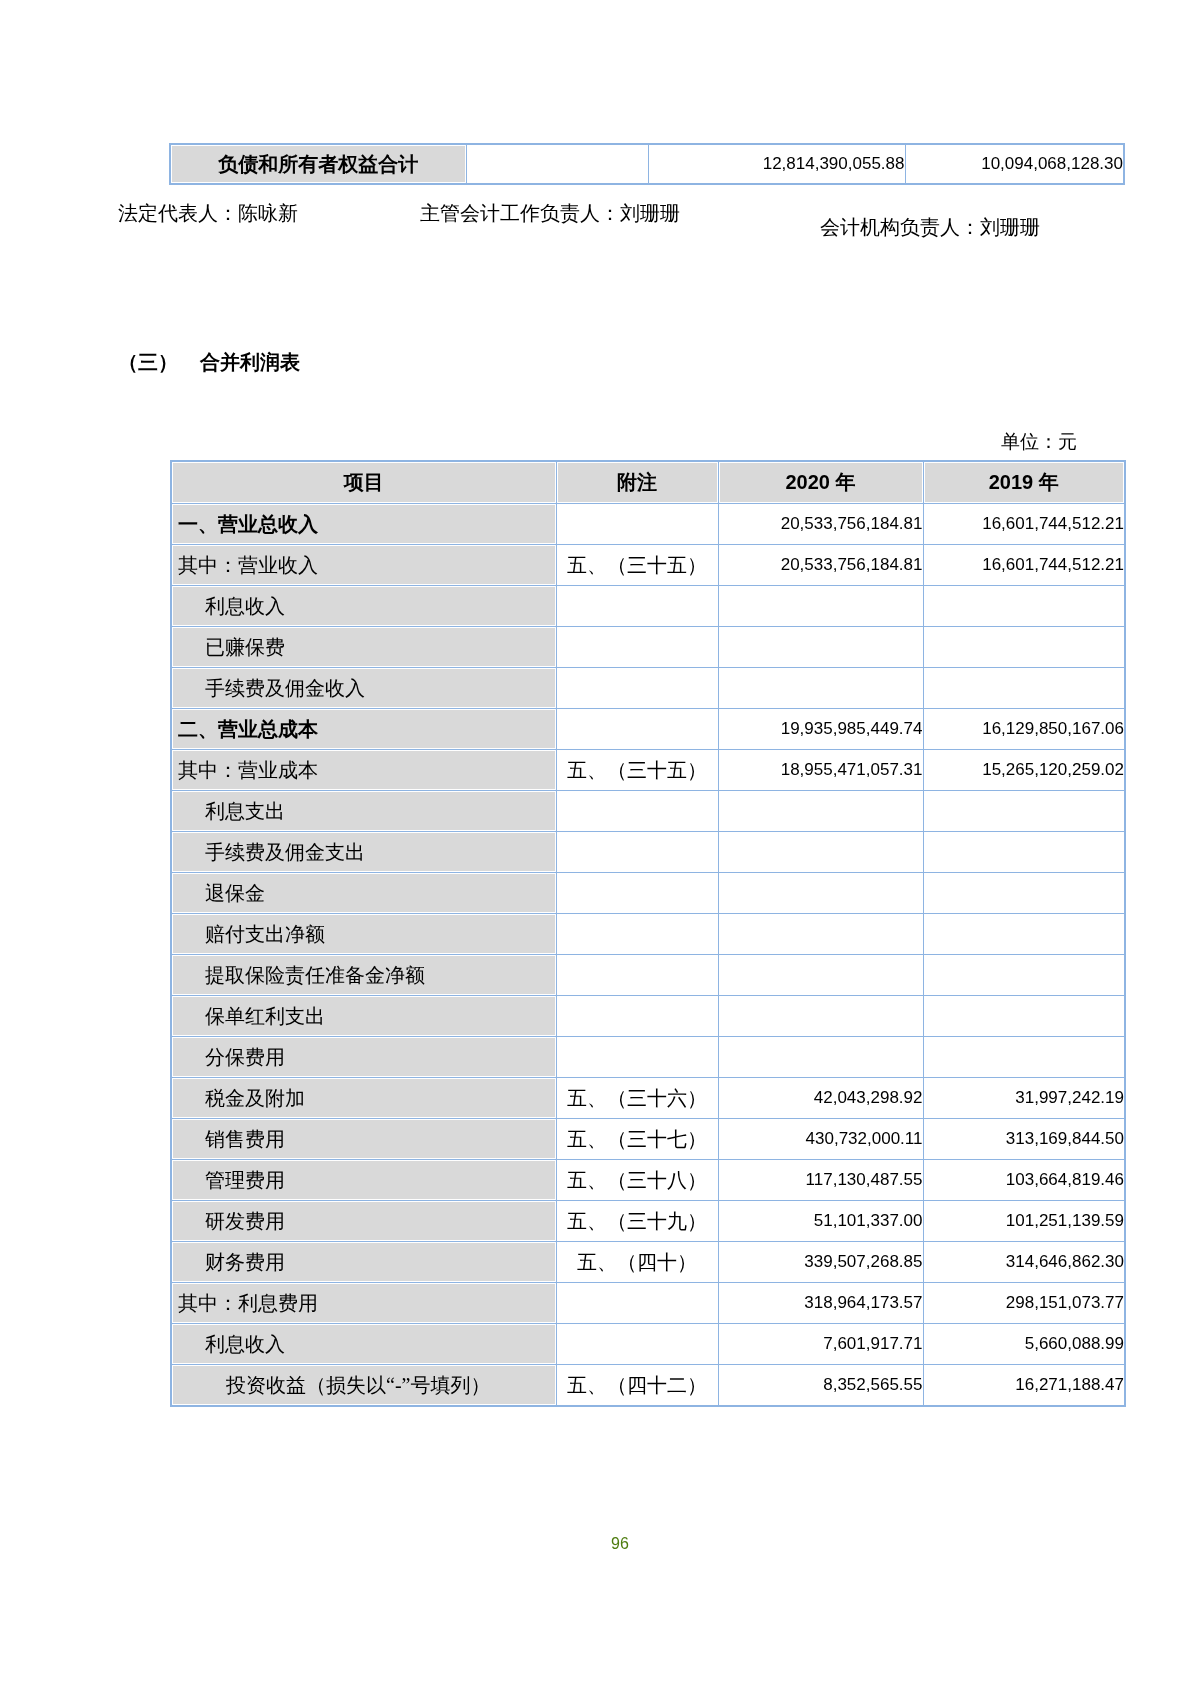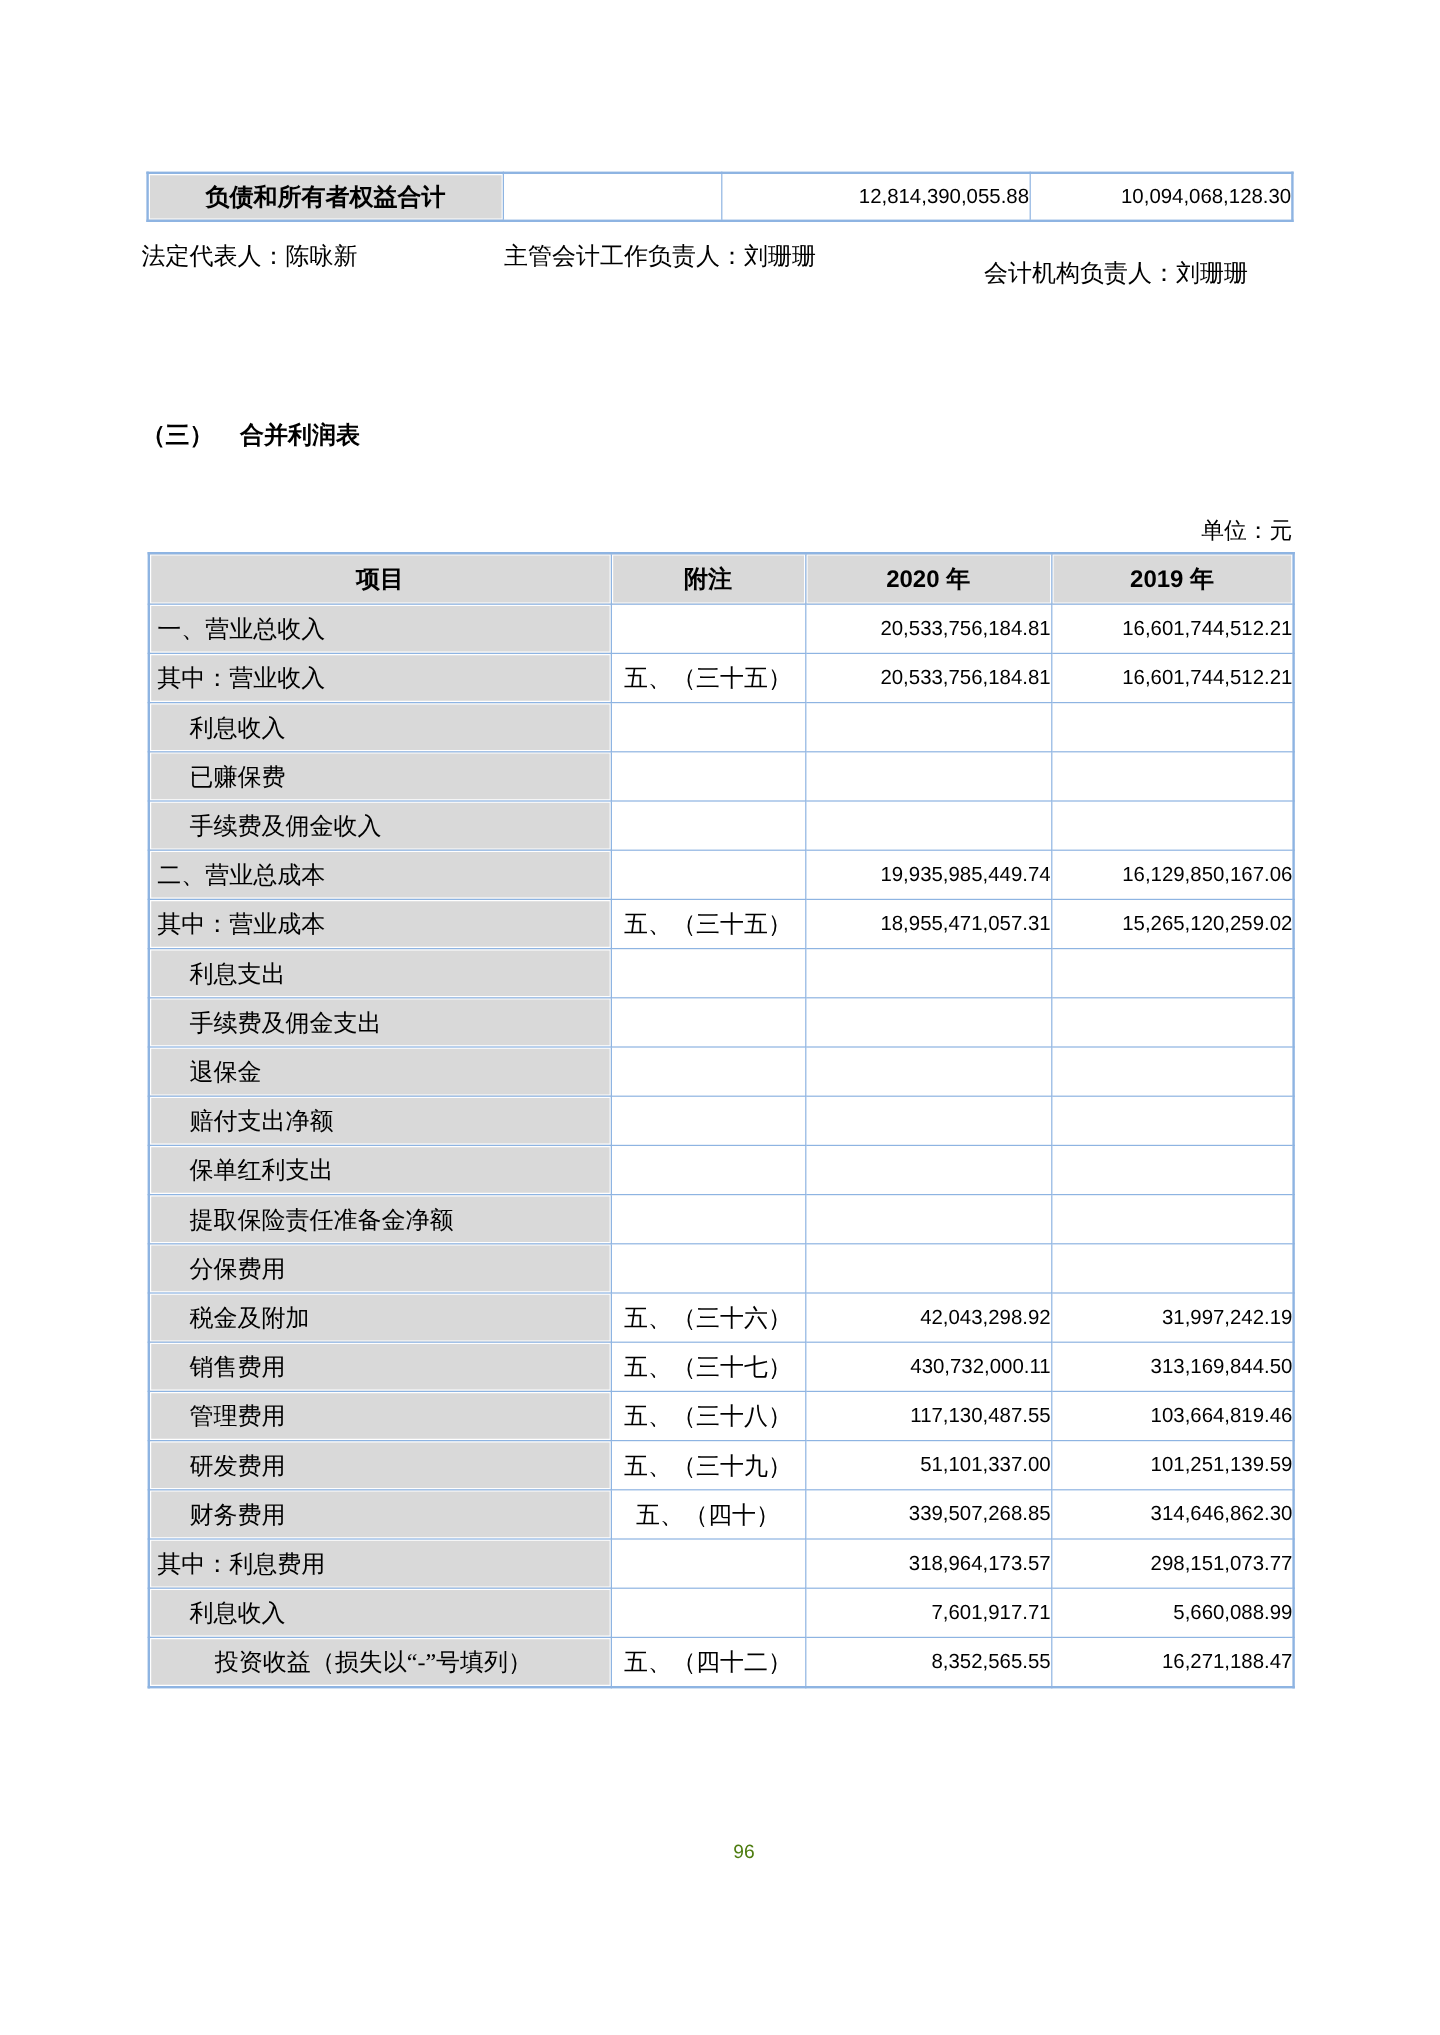--- a/index.html
+++ b/index.html
@@ -4,40 +4,41 @@
 <style>
   html,body { margin:0; padding:0; background:#ffffff; }
   .page {
     position:relative; width:1200px; height:1696px; background:#ffffff;
     font-family:"Liberation Serif","DejaVu Serif",serif; color:#000000;
     overflow:hidden;
   }
   table.tbl {
     position:absolute; border-collapse:collapse; table-layout:fixed;
     border:2px solid #8eb4e2;
+    margin-left:47px;
   }
   table.tbl td, table.tbl th {
     border:1px solid #8eb4e2; overflow:hidden; white-space:nowrap;
     vertical-align:middle; padding:0;
   }
   
   .graycell { background:#d9d9d9; box-shadow: inset 0 0 0 1px #ffffff; }
   
   .top-table { left:122px; top:143px; width:954px; }
   .top-table td { height:38px; }
   
   .income-table { left:123px; top:460px; width:954px; }
   .income-table th {
     height:41px; font-size:20px; font-weight:bold; text-align:center;
     border-bottom:2px solid #8eb4e2;
   }
   .income-table th.num-h { font-family:"Liberation Sans","DejaVu Sans",sans-serif; }
   .income-table tbody td { height:40px; }
   td.item { font-size:20px; text-align:left; }
-  td.item.bold { font-weight:normal; }
+  td.item.bold { font-weight:bold; }
   td.item.ind0 { padding-left:6px; }
   td.item.ind1 { padding-left:33px; }
   td.item.ind2 { padding-left:54px; }
   td.item-center { font-size:20px; font-weight:bold; text-align:center; }
   td.note { font-size:20px; text-align:center; }
   td.num {
     font-family:"Liberation Sans","DejaVu Sans",sans-serif;
     font-size:17px; text-align:right; padding-right:12px;
   }
   .signatures { position:absolute; left:0; top:200px; width:956px; height:26px; font-size:20px;text-decoration:underline; }
@@ -163,27 +164,27 @@
           <td class="num"></td>
           <td class="num"></td>
         </tr>
         <tr>
           <td class="item graycell ind1">赔付支出净额</td>
           <td class="note"></td>
           <td class="num"></td>
           <td class="num"></td>
         </tr>
         <tr>
+          <td class="item graycell ind1">提取保险责任准备金净额</td>
+          <td class="note"></td>
+          <td class="num"></td>
+          <td class="num"></td>
+        </tr>
+        <tr>
           <td class="item graycell ind1">保单红利支出</td>
-          <td class="note"></td>
-          <td class="num"></td>
-          <td class="num"></td>
-        </tr>
-        <tr>
-          <td class="item graycell ind1">提取保险责任准备金净额</td>
           <td class="note"></td>
           <td class="num"></td>
           <td class="num"></td>
         </tr>
         <tr>
           <td class="item graycell ind1">分保费用</td>
           <td class="note"></td>
           <td class="num"></td>
           <td class="num"></td>
         </tr>

